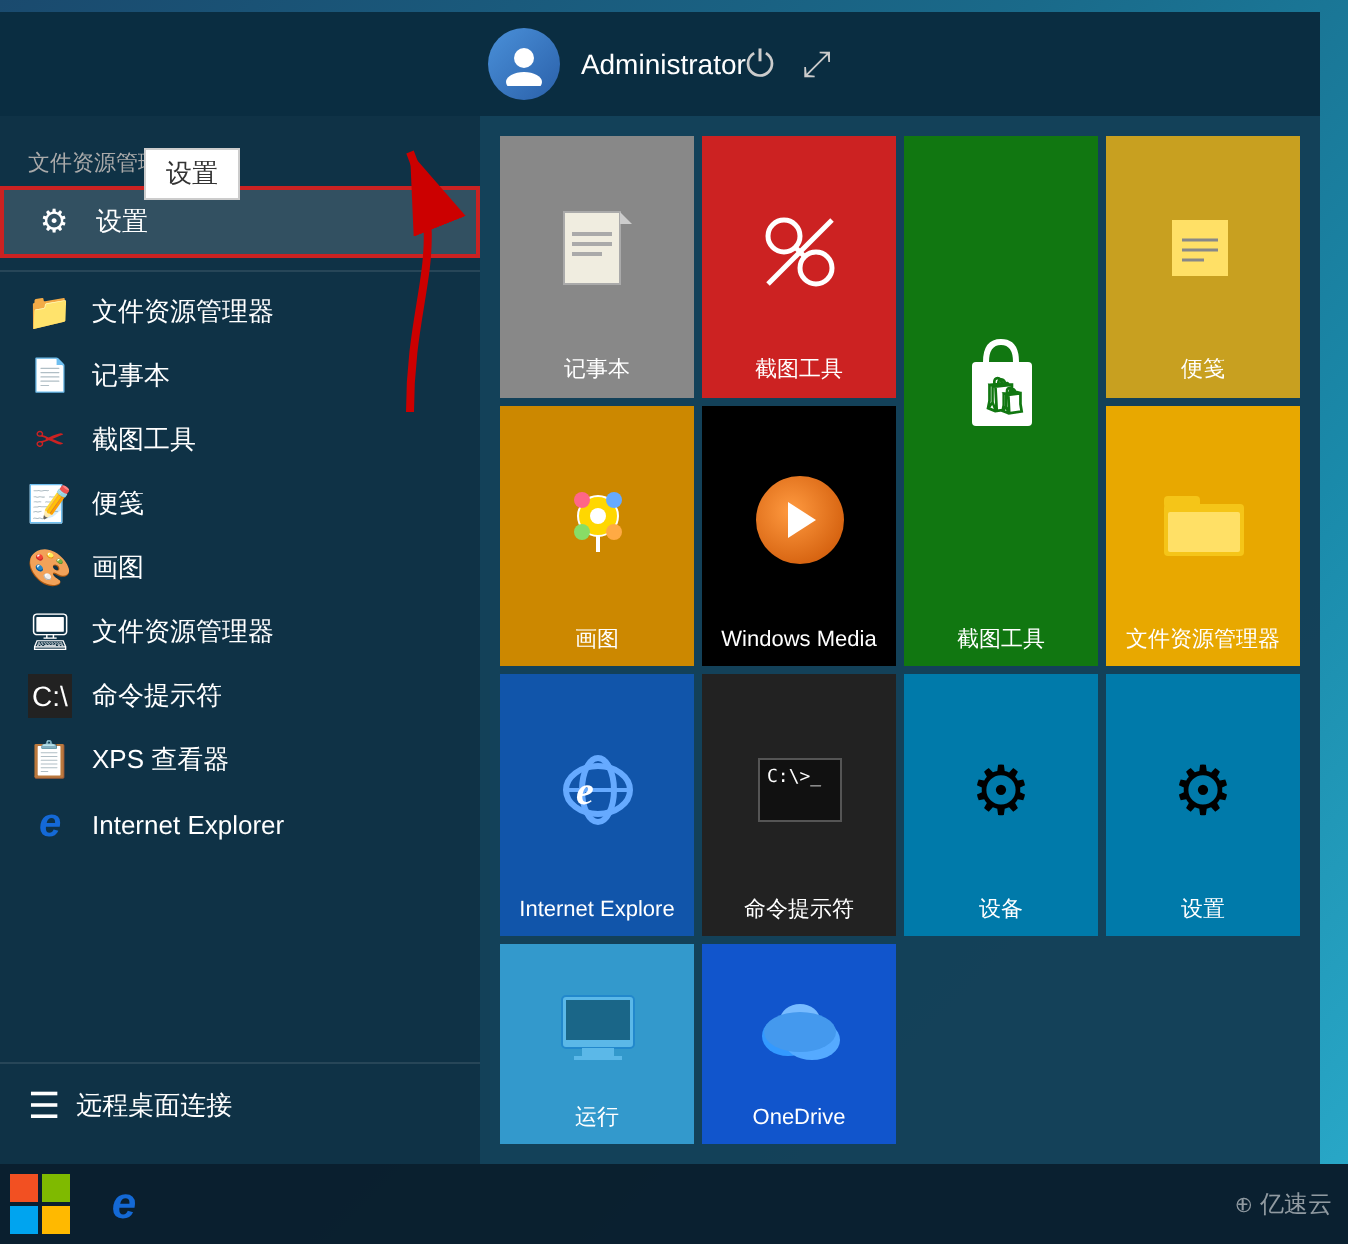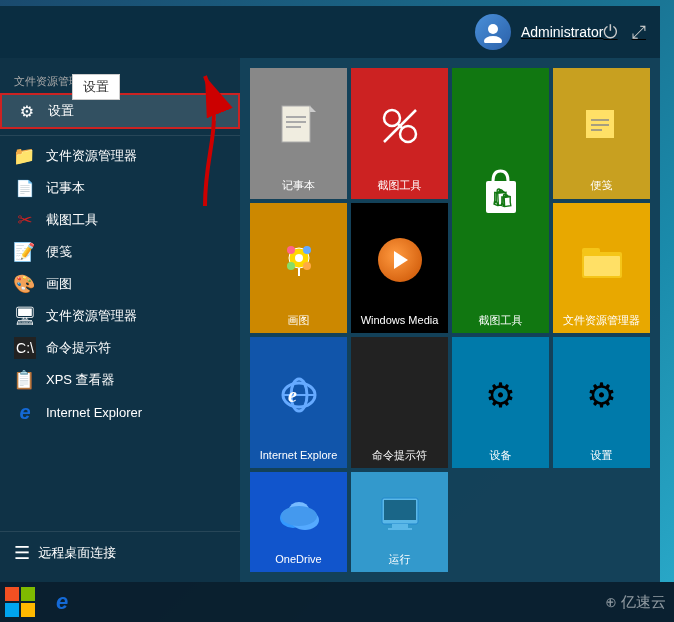--- a/index.html
+++ b/index.html
@@ -32,22 +32,21 @@
       flex-direction: column;
     }
 
     
     .start-menu-top {
       display: flex;
       align-items: center;
       padding: 10px 14px;
       background: rgba(10, 45, 65, 0.98);
       height: 52px;
-      justify-content: flex-end;
-      text-decoration: underline;
+      justify-content: center;
     }
 
     .user-info {
       display: flex;
       align-items: center;
       gap: 10px;
     }
 
     .user-avatar {
       width: 36px;
@@ -236,21 +235,21 @@
     .taskbar-right {
       margin-left: auto;
       padding-right: 8px;
       display: flex;
       align-items: center;
       gap: 6px;
     }
 
     .taskbar-watermark {
       color: rgba(255,255,255,0.55);
-      font-size: 15px;
+      font-size: 12px;
     }
 
     .win-logo-small {
       display: grid;
       grid-template-columns: 1fr 1fr;
       grid-template-rows: 1fr 1fr;
       gap: 2px;
       width: 30px; height: 30px;
     }
     .win-logo-small div {
@@ -452,59 +451,64 @@
               <ellipse cx="20" cy="20" rx="16" ry="12" fill="none" stroke="#66aaff" stroke-width="3"></ellipse>
               <ellipse cx="20" cy="20" rx="8" ry="16" fill="none" stroke="#66aaff" stroke-width="3"></ellipse>
               <line x1="4" y1="20" x2="36" y2="20" stroke="#66aaff" stroke-width="2"></line>
               <text x="9" y="27" font-size="20" font-style="italic" font-weight="bold" fill="white" font-family="serif">e</text>
             </svg>
           </div>
           <span class="tile-label">Internet Explore</span>
         </div>
 
         <div class="tile" style="background:#222;">
+          <div class="tile-icon-wrap">
+            <div style="width:42px;height:32px;background:#111;border:1px solid #555;padding:4px;display:flex;align-items:flex-start;">
+              <span style="color:white;font-family:monospace;font-size:9px;line-height:1.3;">C:\&gt;_</span>
+            </div>
+          </div>
           <span class="tile-label">命令提示符</span>
         </div>
 
         <div class="tile" style="background:#007aaa;">
           <div class="tile-icon-wrap">
             <span style="font-size:34px;">⚙</span>
           </div>
           <span class="tile-label">设备</span>
         </div>
 
         <div class="tile" style="background:#007aaa;">
           <div class="tile-icon-wrap">
             <span style="font-size:34px;">⚙</span>
           </div>
           <span class="tile-label">设置</span>
+        </div>
+
+        <div class="tile" style="background:#3399cc;">
+          <div class="tile-icon-wrap">
+            <svg width="40" height="36" viewBox="0 0 40 36">
+              <rect x="2" y="2" width="36" height="26" rx="2" fill="#5bb8e8" stroke="#2288cc" stroke-width="1"></rect>
+              <rect x="4" y="4" width="32" height="20" fill="#1a6688"></rect>
+              <rect x="12" y="28" width="16" height="4" fill="#5bb8e8"></rect>
+              <rect x="8" y="32" width="24" height="2" fill="#5bb8e8"></rect>
+            </svg>
+          </div>
+          <span class="tile-label">运行</span>
         </div>
 
         <div class="tile" style="background:#1155cc;">
           <div class="tile-icon-wrap">
             <svg width="44" height="36" viewBox="0 0 44 36">
               <ellipse cx="16" cy="22" rx="13" ry="10" fill="#3399ff"></ellipse>
               <ellipse cx="28" cy="24" rx="14" ry="10" fill="#55aaff"></ellipse>
               <ellipse cx="22" cy="14" rx="10" ry="8" fill="#77bbff"></ellipse>
               <ellipse cx="22" cy="20" rx="18" ry="10" fill="#4499ee"></ellipse>
             </svg>
           </div>
           <span class="tile-label">OneDrive</span>
-        </div>
-
-        <div class="tile" style="background:#3399cc;">
-          <div class="tile-icon-wrap">
-            <svg width="40" height="36" viewBox="0 0 40 36">
-              <rect x="2" y="2" width="36" height="26" rx="2" fill="#5bb8e8" stroke="#2288cc" stroke-width="1"></rect>
-              <rect x="4" y="4" width="32" height="20" fill="#1a6688"></rect>
-              <rect x="12" y="28" width="16" height="4" fill="#5bb8e8"></rect>
-              <rect x="8" y="32" width="24" height="2" fill="#5bb8e8"></rect>
-            </svg>
-          </div>
-          <span class="tile-label">运行</span>
         </div>
 
       </div>
     </div>
   </div>
 
   <svg class="red-arrow" width="80" height="150" viewBox="0 0 80 150">
     <defs>
       <marker id="arrowhead" markerWidth="10" markerHeight="7" refX="10" refY="3.5" orient="auto">
         <polygon points="0 0, 10 3.5, 0 7" fill="#cc0000"></polygon>

